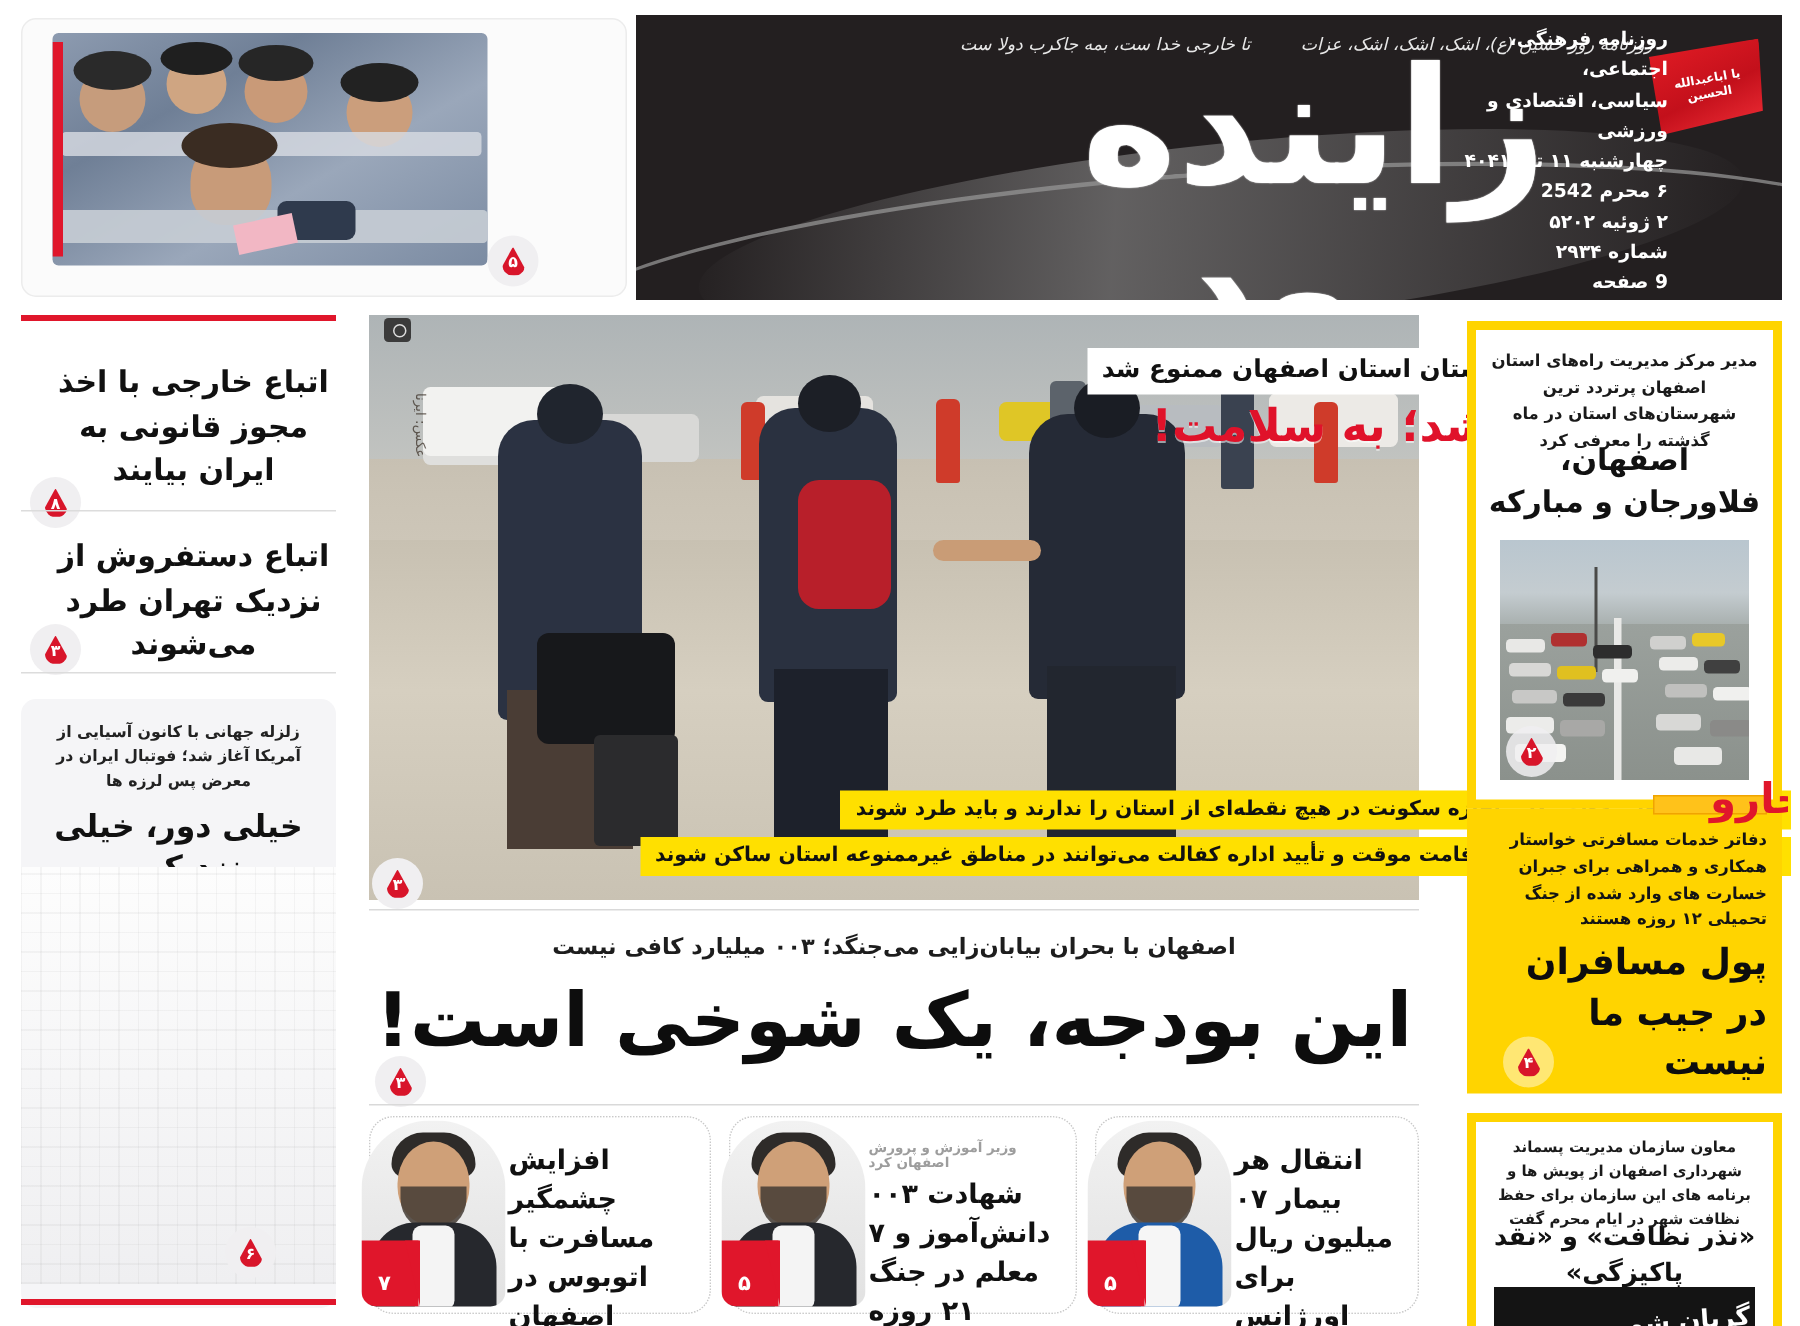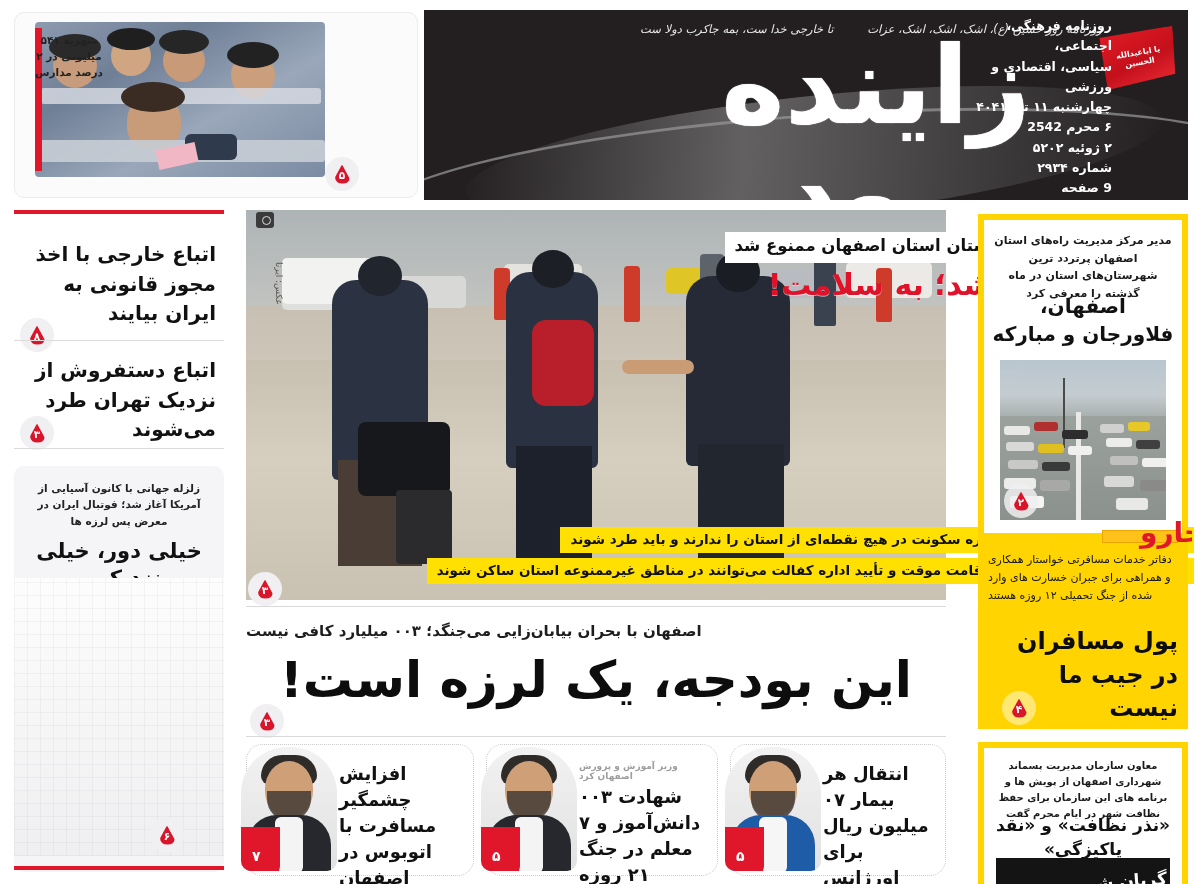--- a/index.html
+++ b/index.html
@@ -112,21 +112,21 @@
   }
   #mast-info {
     position: absolute; right: 76px; top: 6px; width: 140px;
     color: #fff; font-size: 12.5px; line-height: 1.62;
     text-align: right; direction: rtl; font-weight: 600;
   }
   #left-rule {
     position: absolute; left: 14px; top: 210px; width: 210px; height: 4px;
     background: #e0162b;
   }
-  .left-item { position: absolute; width: 210px; left: 6px; }
+  .left-item { position: absolute; width: 210px; left: 24px; text-align: center; }
   .left-item .t {
     font-size: 20px; line-height: 1.48; font-weight: 800; color: #111; direction: rtl;
   }
   .left-sep {
     position: absolute; left: 14px; width: 210px; height: 1px; background: #dcdcdc;
   }
   #sports-card {
     left: 14px; top: 466px; width: 210px; height: 406px;
     background: #f5f5f7; border-radius: 10px; overflow: hidden;
   }
@@ -211,21 +211,21 @@
     background: #d8152a; flex: 0 0 auto;
   }
   #mp-b1 { top: 527px; }
   #mp-b2 { top: 558px; }
 
   
   #center-sep {
     left: 246px; top: 606px; width: 700px; height: 1px; background: #d9d9d9;
   }
   #ch-kicker {
-    left: 246px; top: 622px; width: 700px; text-align: left;
+    left: 246px; top: 622px; width: 700px; text-align: center;
     font-size: 15px; color: #1d1d1d; font-weight: 600; direction: rtl;
   }
   #ch-head {
     left: 246px; top: 650px; width: 700px; text-align: center;
     font-size: 50px; line-height: 1.2; font-weight: 800; color: #0d0d0d;
     direction: rtl; letter-spacing: -1px;
   }
   #ch-sep2 {
     left: 246px; top: 736px; width: 700px; height: 1px; background: #d9d9d9;
   }
@@ -316,22 +316,22 @@
     overflow: hidden;
     background: linear-gradient(180deg,#b9c6cf 0%,#c4ccd0 22%,#9fa6a3 40%,#8e9490 100%);
   }
   .tcar { position: absolute; border-radius: 3px; height: 9px; }
   #rc-box2 {
     position: absolute; left: 0; top: 325px; width: 210px; height: 190px;
     background: #ffd400;
   }
   #rc2-kicker {
     position: absolute; right: 10px; left: 10px; top: 12px;
-    font-size: 11px; line-height: 1.62; color: #141414; font-weight: 400;
-    text-align: left; direction: rtl;
+    font-size: 11px; line-height: 1.62; color: #141414; font-weight: 700;
+    text-align: right; direction: rtl;
   }
   #rc2-head {
     position: absolute; right: 10px; left: 10px; top: 86px;
     font-size: 24px; line-height: 1.4; font-weight: 800; color: #0d0d0d;
     text-align: right; direction: rtl;
   }
   #rc-box3 {
     position: absolute; left: 0; top: 528px; width: 210px; height: 344px;
     background: #ffffff; border: 6px solid #ffd400;
   }
@@ -387,21 +387,20 @@
       <div class="blob" style="left:192px;top:20px;width:52px;height:26px;background:#222;"></div>
       <div class="desk" style="left:6px;top:66px;width:280px;height:16px;"></div>
       <div class="blob" style="left:92px;top:70px;width:54px;height:58px;background:#c89b79;border-radius:50% 50% 40% 40%;"></div>
       <div class="blob" style="left:86px;top:60px;width:64px;height:30px;background:#3a2c22;"></div>
       <div class="desk" style="left:0;top:118px;width:290px;height:22px;background:rgba(198,204,212,.92);"></div>
       <div class="blob" style="left:150px;top:112px;width:52px;height:26px;background:#2f3a4d;border-radius:6px;"></div>
       <div style="position:absolute;left:122px;top:124px;width:40px;height:20px;background:#f2b7c4;transform:rotate(-12deg);"></div>
       <div class="rail"></div>
     </div>
     <div id="school-texts">
-      <div id="school-kicker" class="rtl">شهریه ۱۴۵ میلیونی در ۲ درصد مدارس</div>
     </div>
     <div class="pagebadge" style="right:58px;bottom:6px;">
       <div class="disc"></div>
       <div class="drop">
           <span class="num">۵</span>
         </div>
     </div>
   </div>
 
   <div class="abs" id="masthead">
@@ -549,21 +548,21 @@
   </div>
   <div class="pagebadge abs" style="left:248px;top:572px;">
     <div class="disc"></div>
     <div class="drop">
         <span class="num">۳</span>
       </div>
   </div>
 
   <div class="abs" id="center-sep"></div>
   <div class="abs rtl" id="ch-kicker">اصفهان با بحران بیابان‌زایی می‌جنگد؛ ۳۰۰ میلیارد کافی نیست</div>
-  <div class="abs rtl" id="ch-head">این بودجه، یک لرزه است!</div>
+  <div class="abs rtl" id="ch-head">این بودجه، یک شوخی است!</div>
   <div class="pagebadge abs" style="left:250px;top:704px;">
     <div class="disc"></div>
     <div class="drop">
         <span class="num">۳</span>
       </div>
   </div>
   <div class="abs" id="ch-sep2"></div>
 
   <div class="b-story" id="b1">
     <div class="b-portrait">

